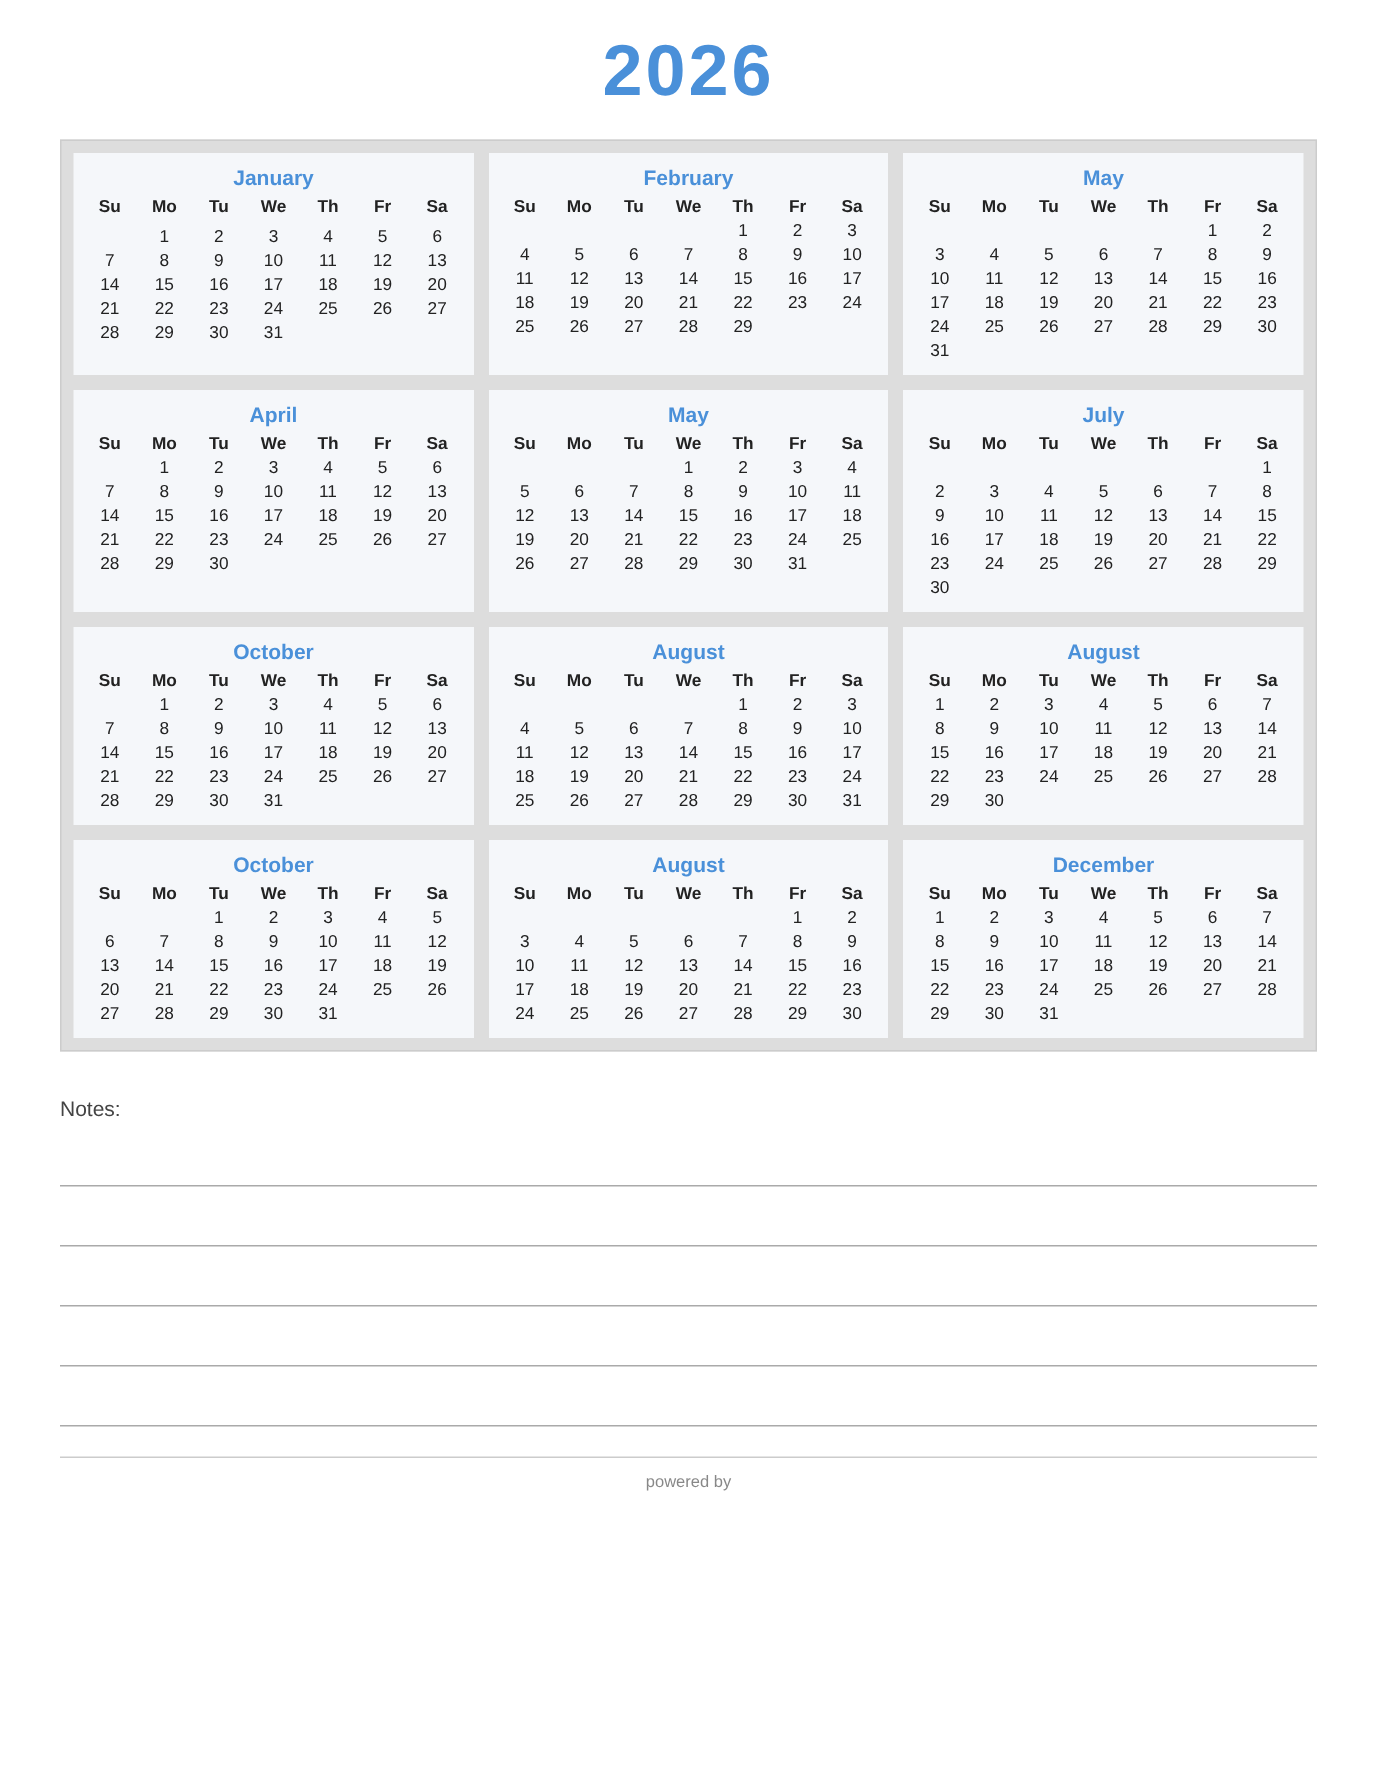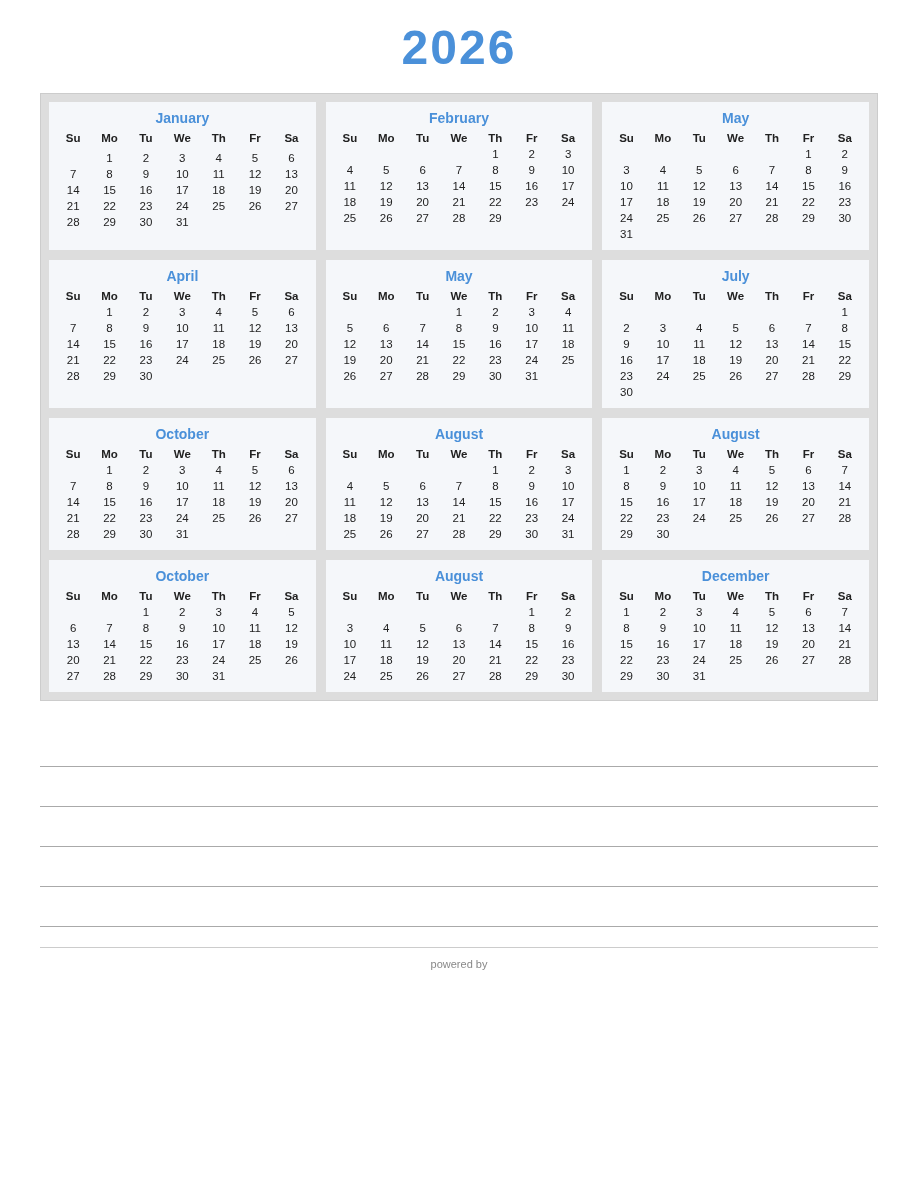--- a/index.html
+++ b/index.html
@@ -876,20 +876,21 @@
             <td></td>
             <td></td>
             <td></td>
           </tr>
         </tbody>
       </table>
     </div>
   </div>
 
 <div class="notes-section">
+  <div class="notes-label">Notes:</div>
   <span class="notes-line"></span>
   <span class="notes-line"></span>
   <span class="notes-line"></span>
   <span class="notes-line"></span>
   <span class="notes-line"></span>
 </div>
 
 <div class="powered-by">
   <div class="powered-by-text">powered by</div>
 </div>

